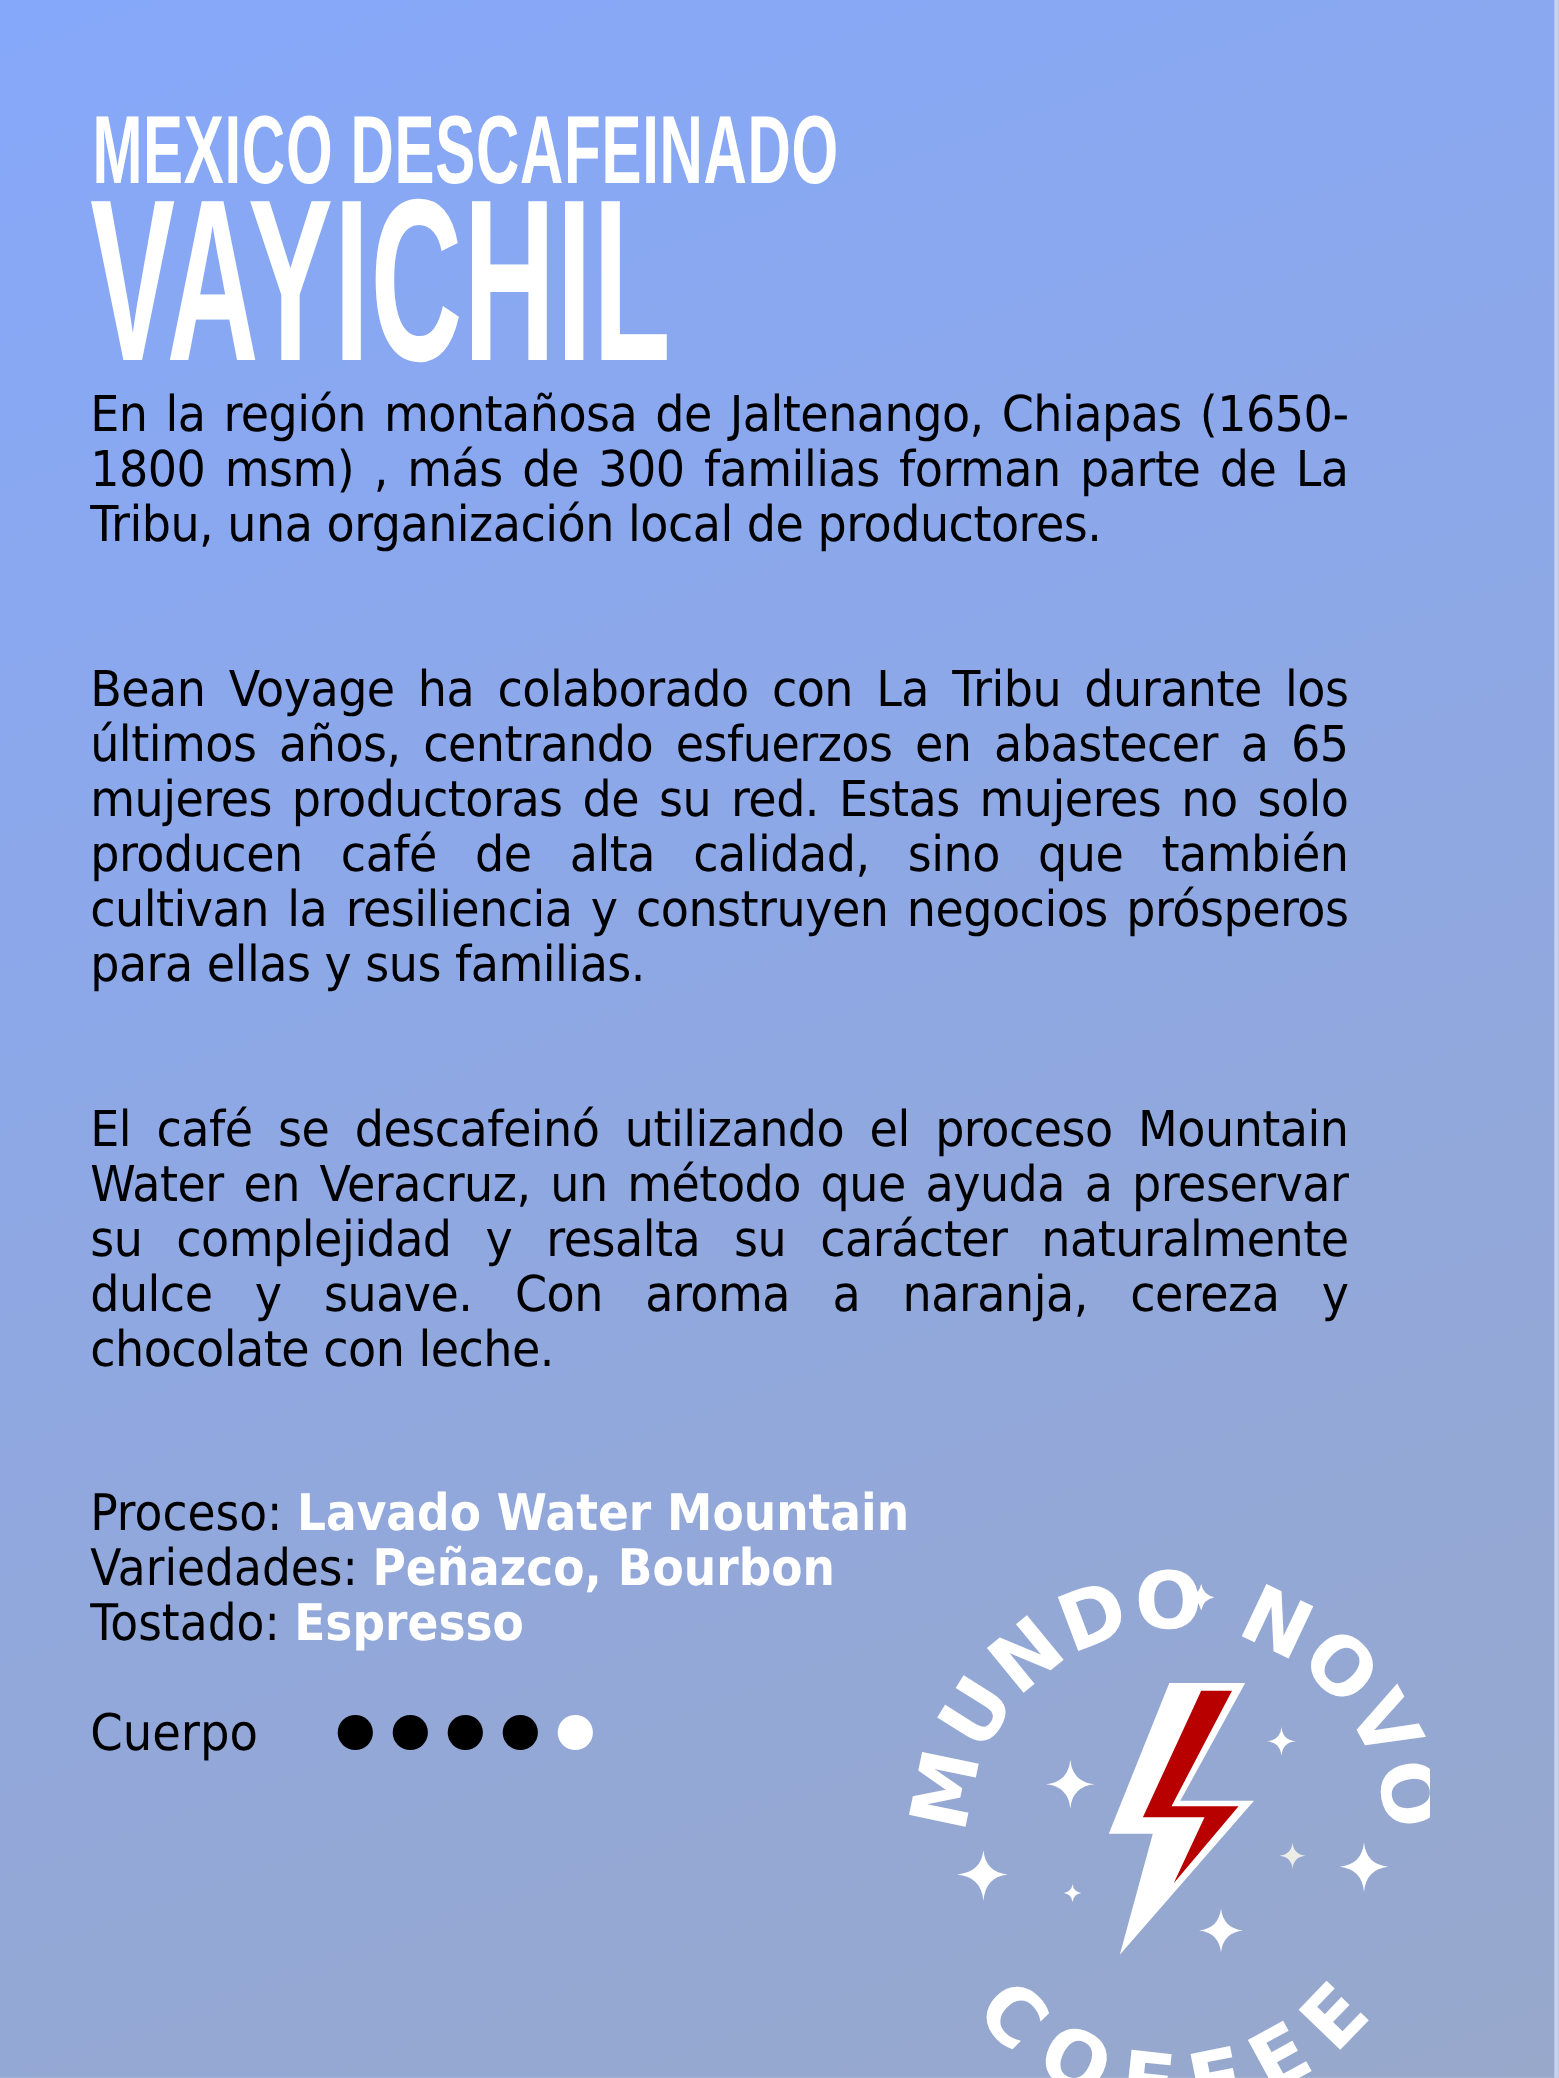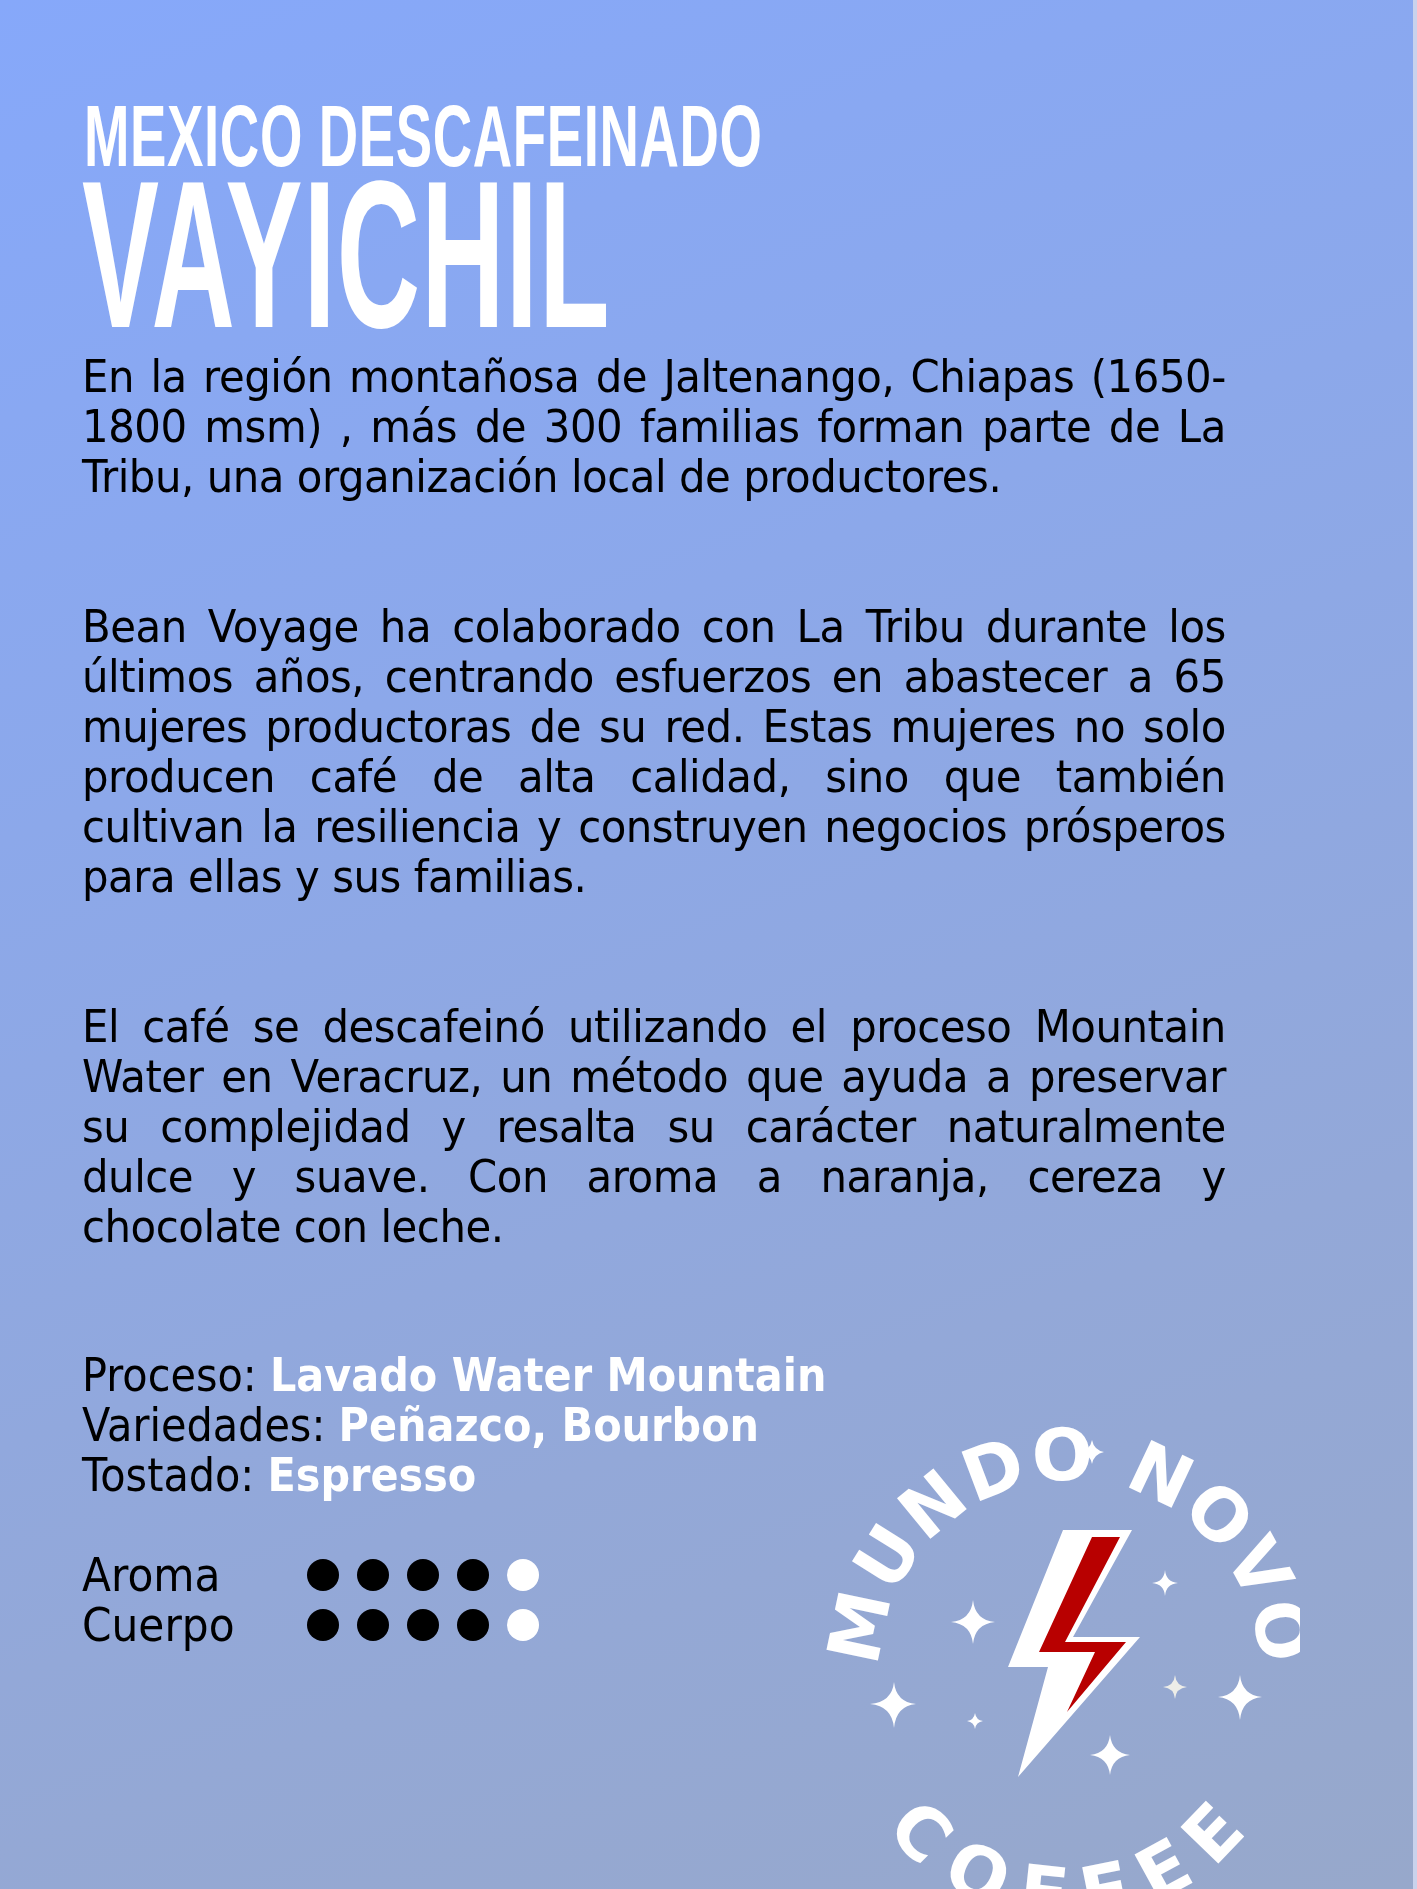--- a/index.html
+++ b/index.html
@@ -135,30 +135,20 @@
   <div class="spec-row">
     <span class="spec-label">Variedades: </span><span class="spec-value">Peñazco, Bourbon</span>
   </div>
   <div class="spec-row">
     <span class="spec-label">Tostado: </span><span class="spec-value">Espresso</span>
   </div>
 </div>
 
 <div class="ratings">
   <div class="rating-row">
-    <span class="rating-label">Aroma</span>
-    <div class="dots">
-        <span class="dot"></span>
-        <span class="dot"></span>
-        <span class="dot"></span>
-        <span class="dot"></span>
-        <span class="dot empty"></span>
-      </div>
-  </div>
-  <div class="rating-row">
     <span class="rating-label">Cuerpo</span>
     <div class="dots">
         <span class="dot"></span>
         <span class="dot"></span>
         <span class="dot"></span>
         <span class="dot"></span>
         <span class="dot empty"></span>
       </div>
   </div>
 </div>

